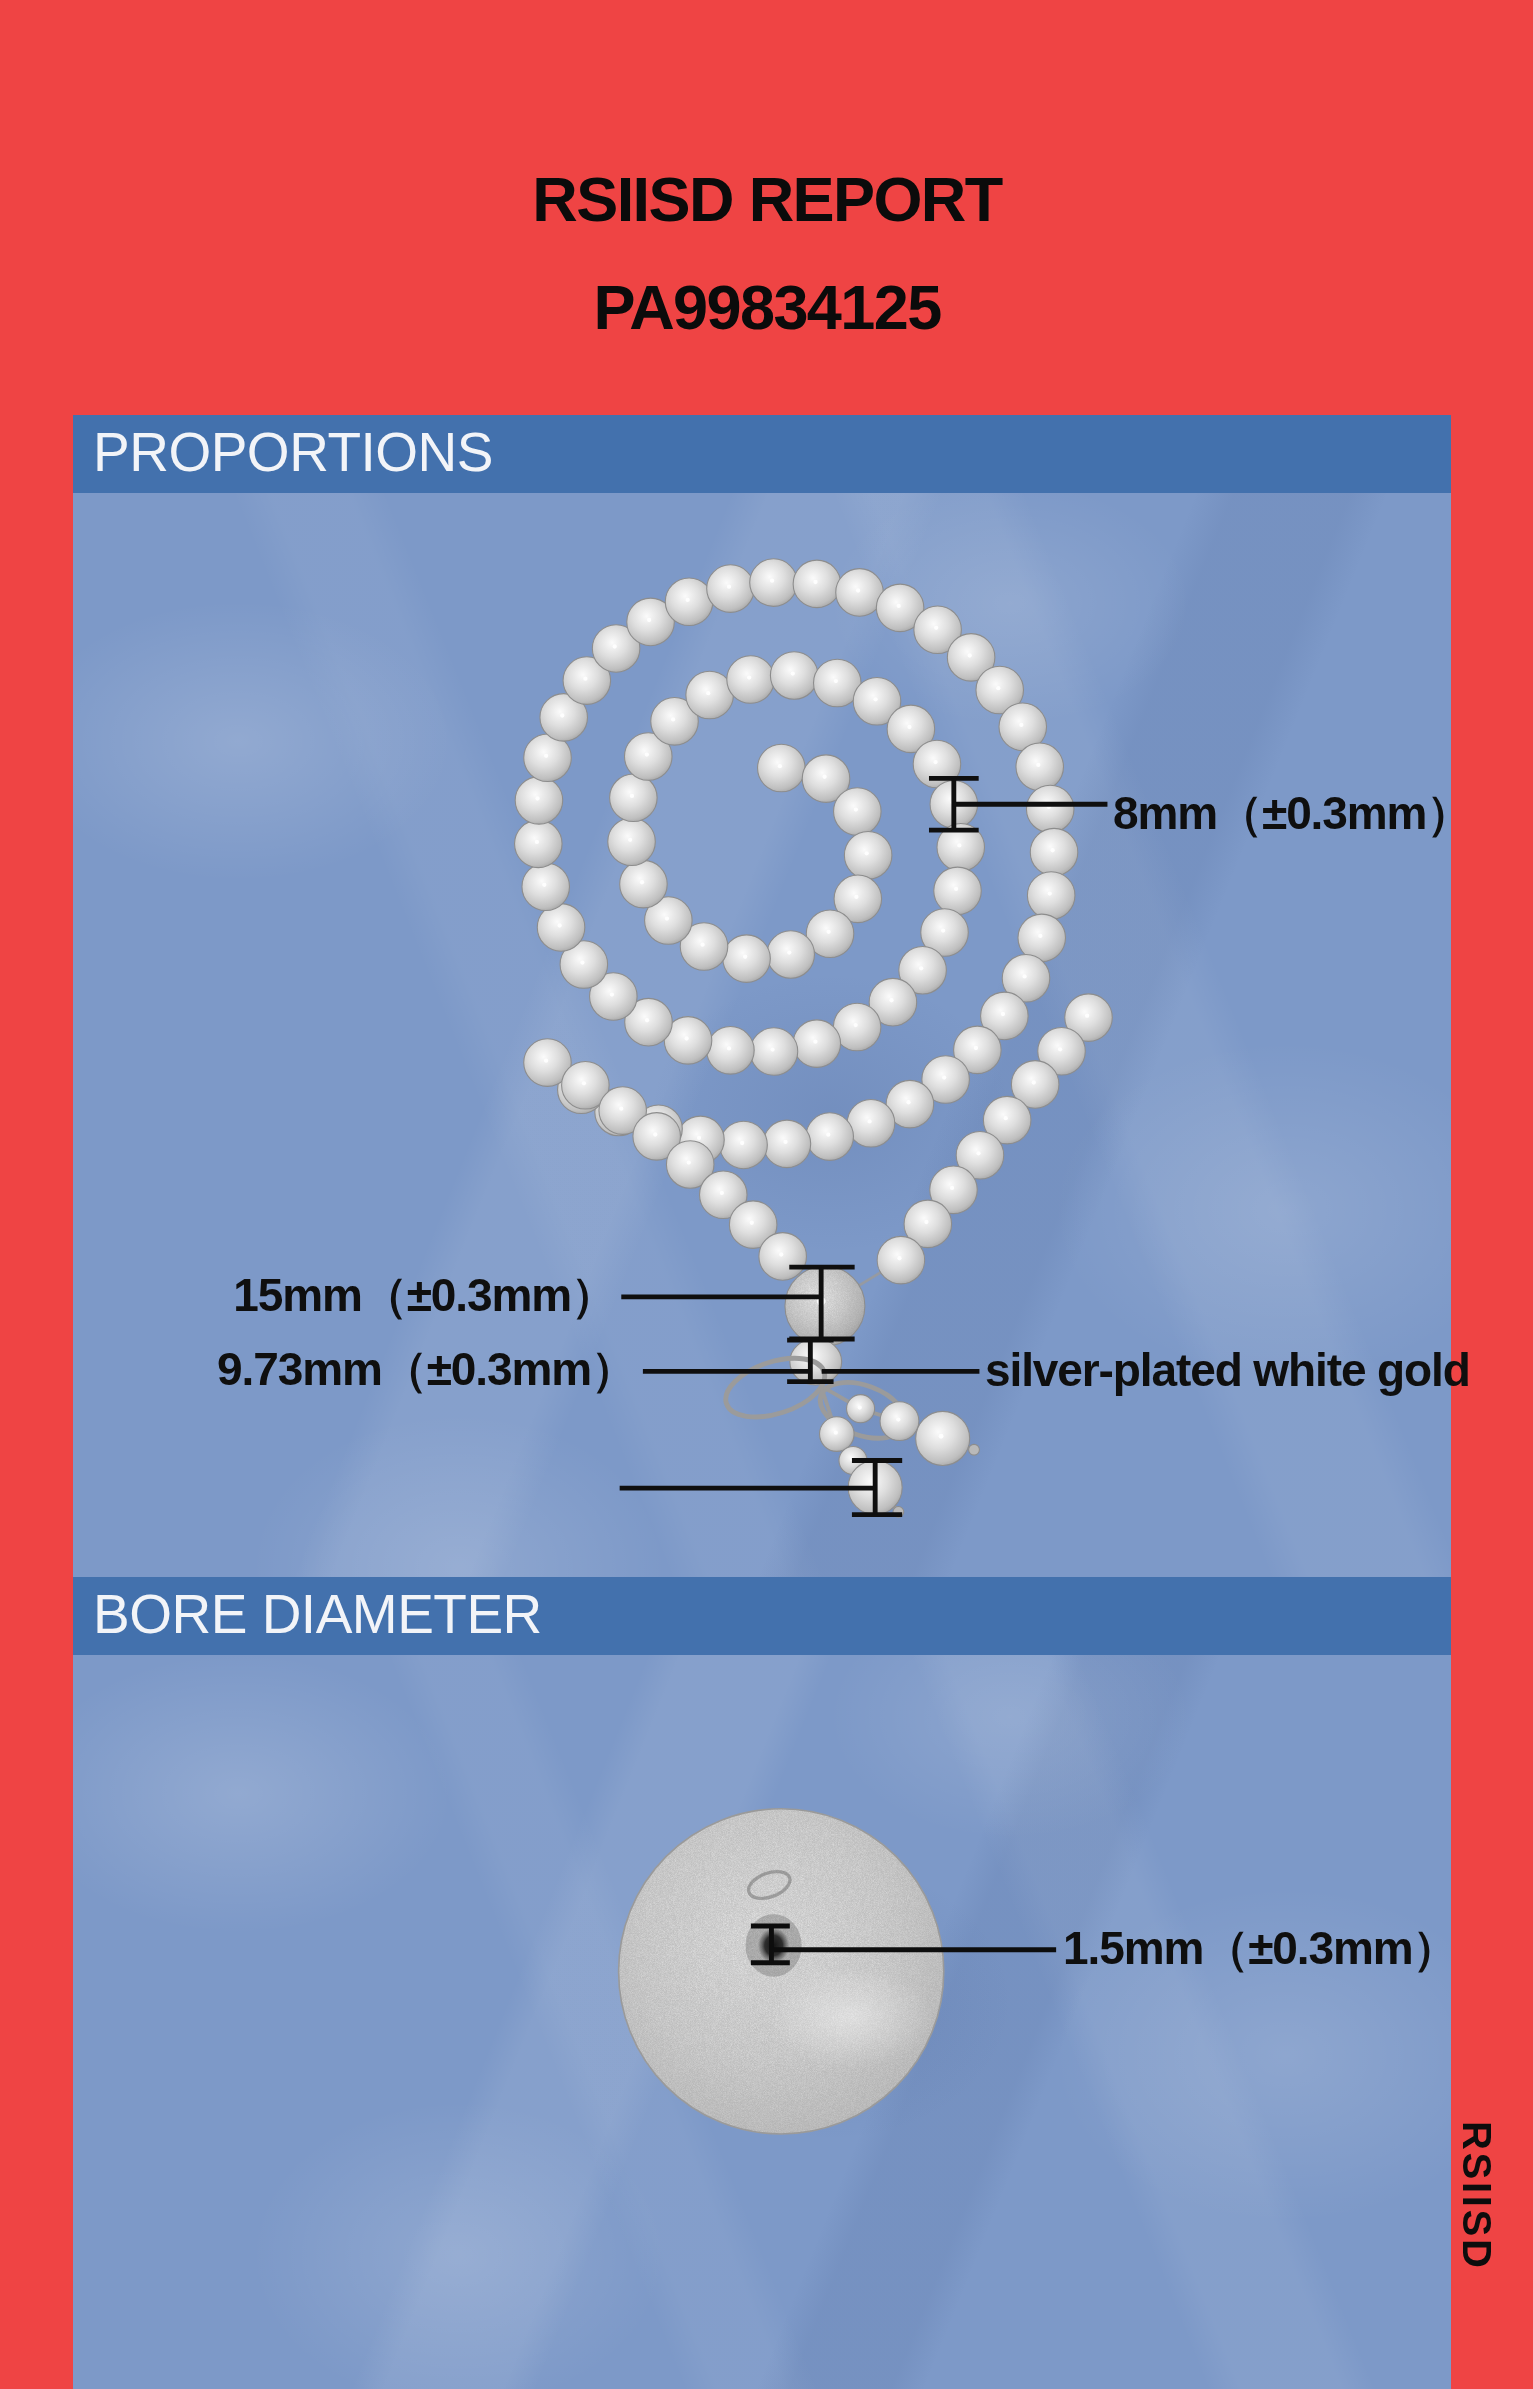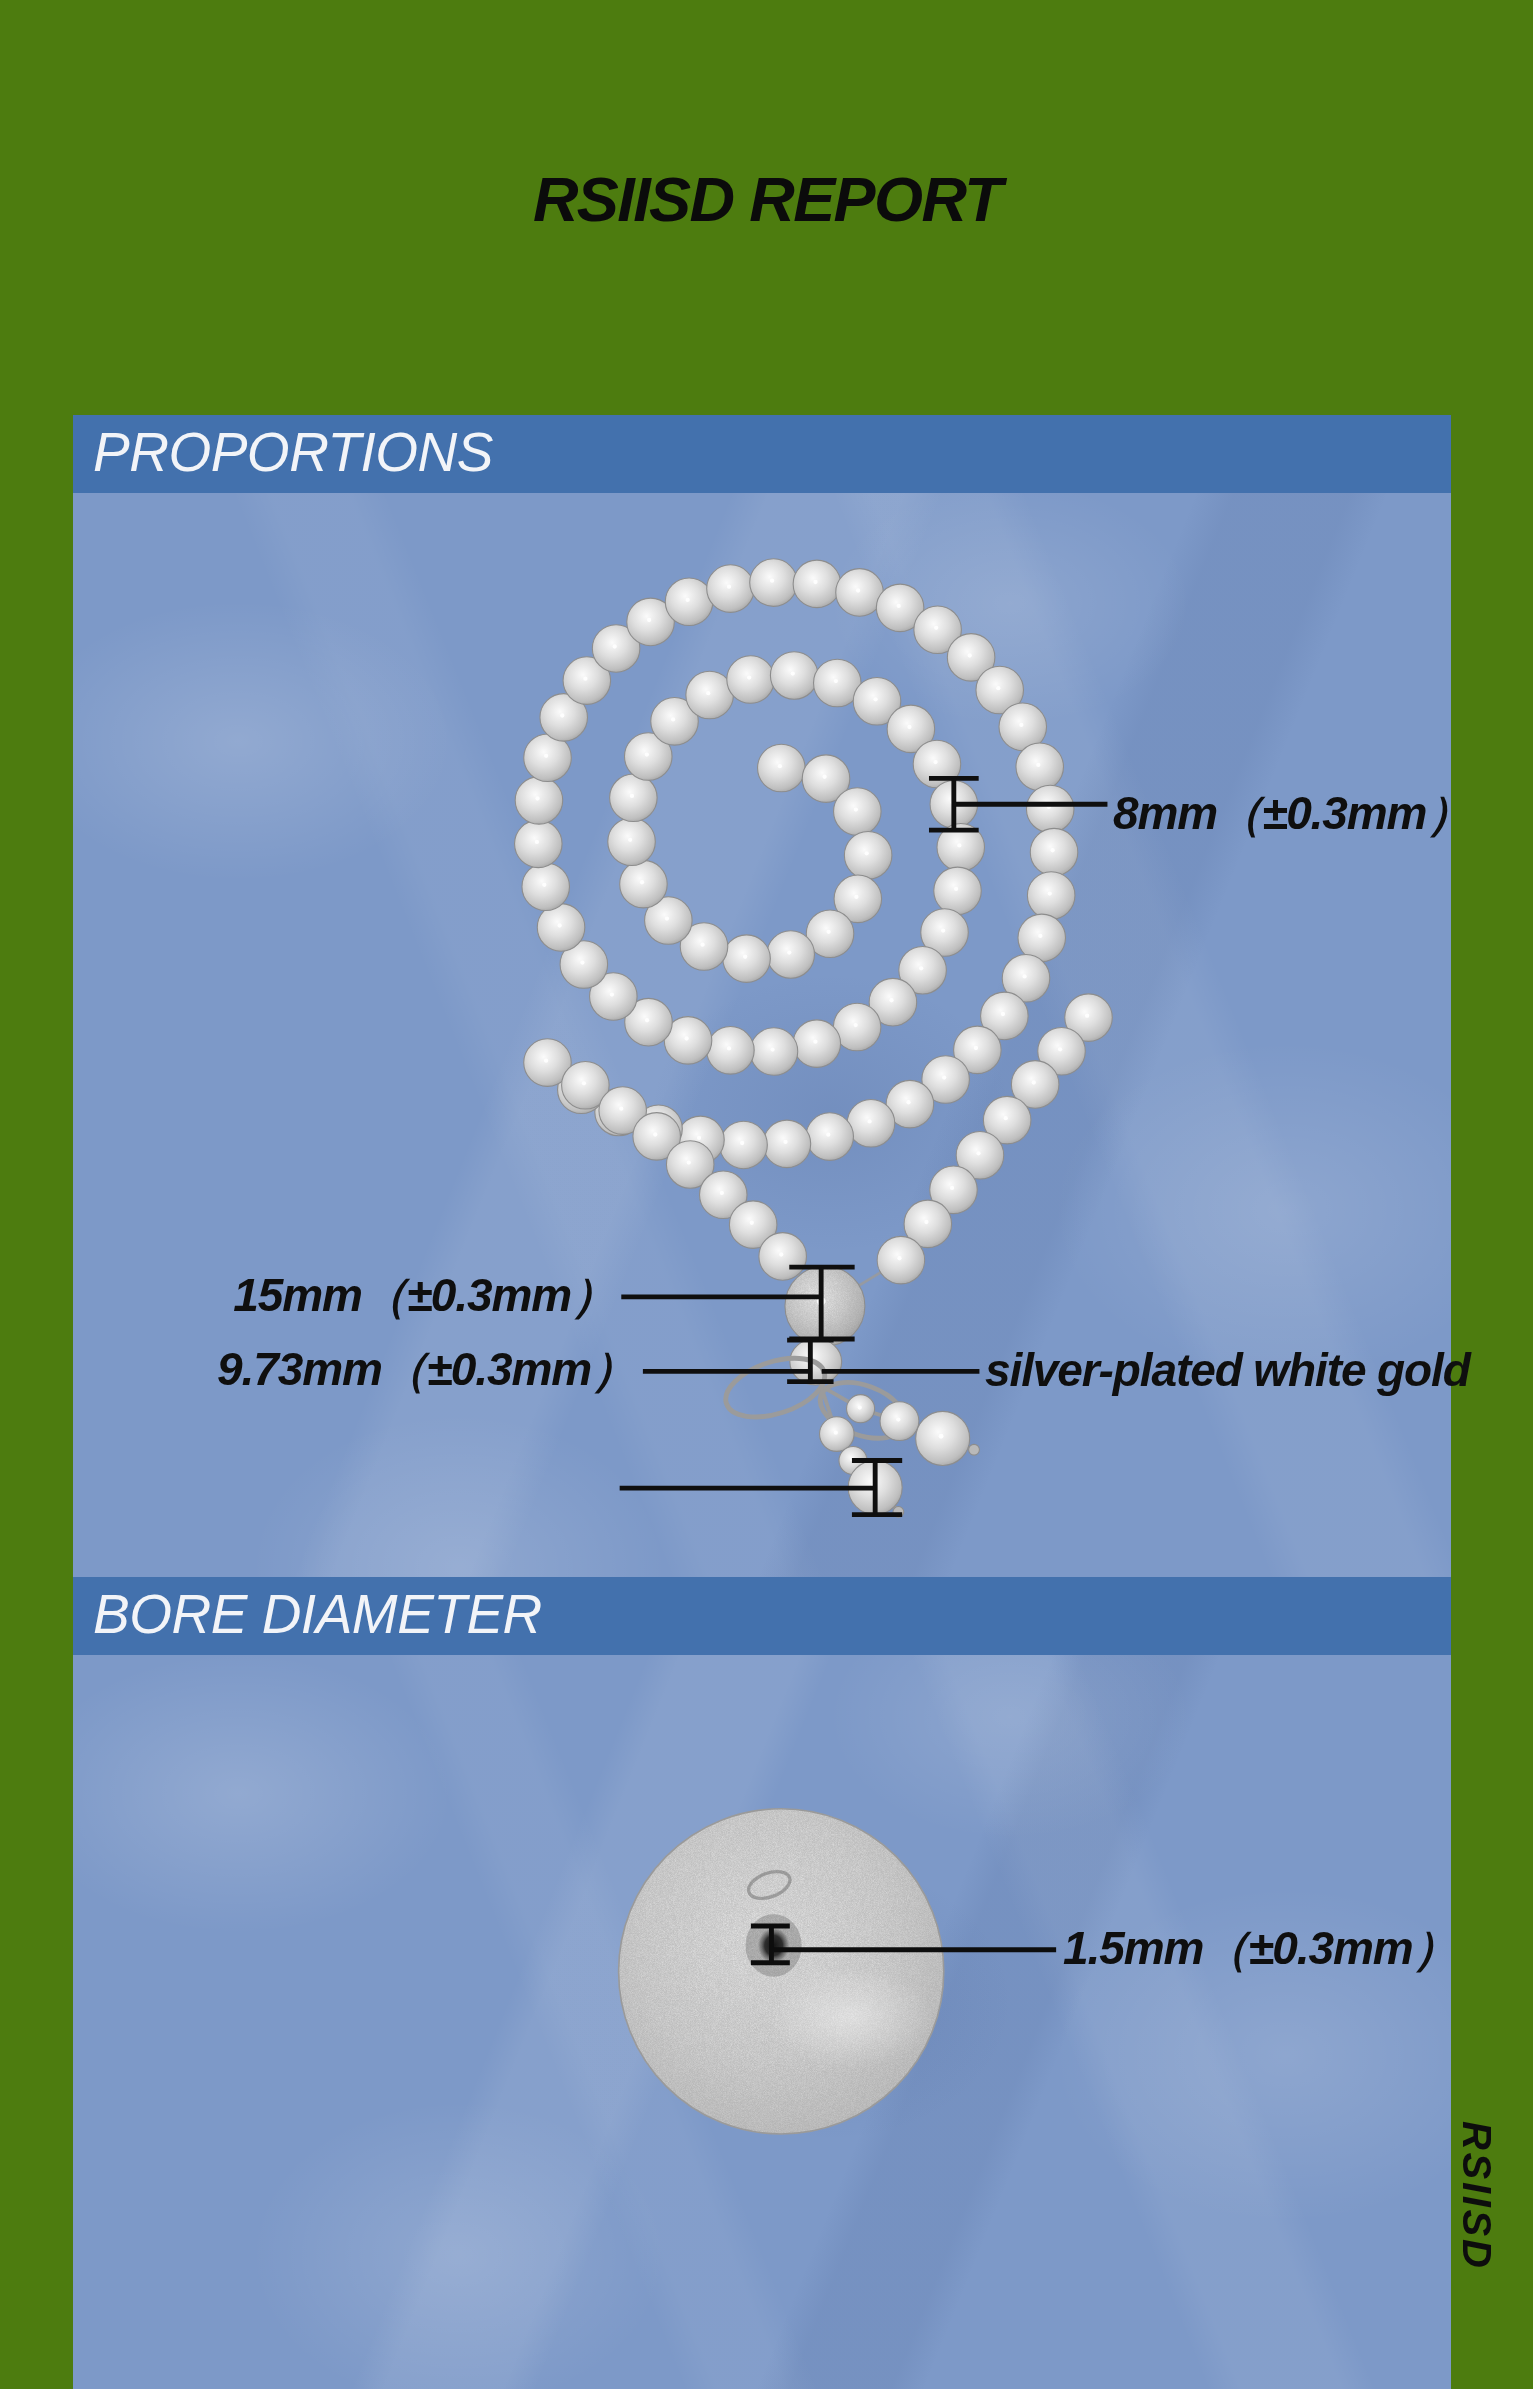--- a/index.html
+++ b/index.html
@@ -6,21 +6,21 @@
     --hdr:#4371ad;
     --panel:#7d99c8;
     --ink:#0f0f0f;
   }
   *{margin:0;padding:0;box-sizing:border-box;}
   html,body{background:#ffffff;}
   body{
     width:1534px;height:2389px;position:relative;
     font-family:"Liberation Sans", sans-serif;color:#111;
   }
-  .page{position:absolute;inset:0;background:#4d7c0f;overflow:hidden;font-style:italic;}
+  .page{position:absolute;inset:0;background:#ef4444;overflow:hidden;}
 
   .page-title, .report-number{
     position:absolute;left:0;width:100%;text-align:center;
     font-size:63px;font-weight:600;letter-spacing:-1.6px;color:#0b0b0b;
     line-height:1.05;white-space:nowrap;
   }
   .page-title{top:166px;}
   .report-number{top:274px;}
 
   .panel{position:absolute;left:73px;width:1378px;}
@@ -63,20 +63,21 @@
     font-size:40px;font-weight:600;letter-spacing:2.7px;color:#0d0d0d;
     white-space:nowrap;
   }
 </style>
 </head>
 <body>
 
 <div class="page">
 
   <div class="page-title">RSIISD REPORT</div>
+  <div class="report-number">PA99834125</div>
 
   <section class="panel" id="panel-proportions">
     <div class="hdr-bar">
       <span class="hdr-label">PROPORTIONS</span>
     </div>
     <div class="panel-body"></div>
 
     <svg id="necklace-svg" width="1378" height="1162" viewBox="0 0 2551 2150">
       <defs>
         <radialGradient id="beadG" cx="42%" cy="38%" r="68%">

